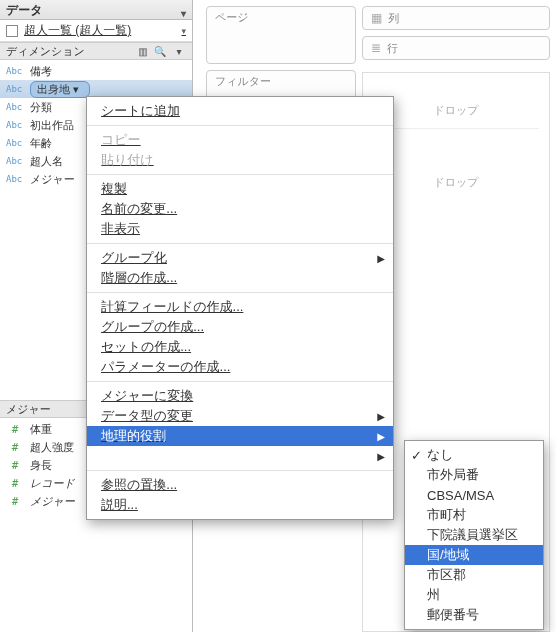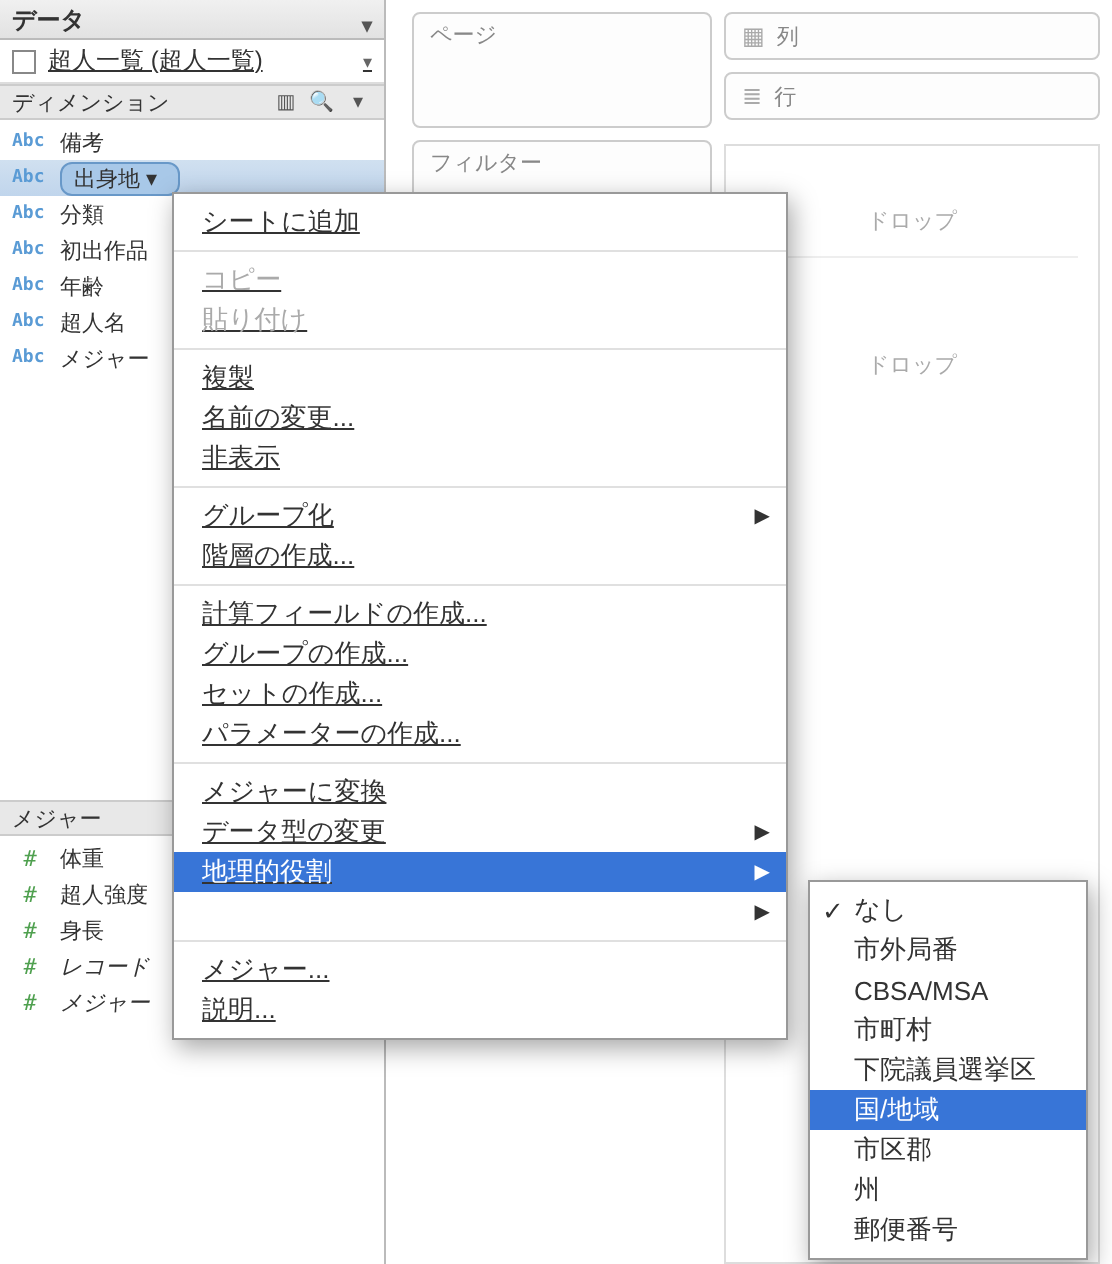--- a/index.html
+++ b/index.html
@@ -8,21 +8,21 @@
 .sidebar { position: absolute; left: 0; top: 0; width: 193px; height: 632px; border-right: 1px solid #bbb; background: #fff; }
 .data-header { background: linear-gradient(#f0f0f0,#e2e2e2); border-bottom: 1px solid #bbb; height: 20px; display: flex; align-items: flex-end; padding: 0 6px; font-weight: bold; font-size: 12px; }
 .data-header .arrow { margin-left: auto; font-size: 10px; color: #555; }
 .datasource { height: 22px; display: flex; align-items: center; padding: 0 6px; border-bottom: 1px solid #ddd; text-decoration: underline; }
 .ds-icon { width: 12px; height: 12px; border: 1px solid #888; margin-right: 6px; display: inline-block; }
 .dim-header, .meas-header { background: #e8e8e8; border-top: 1px solid #ccc; border-bottom: 1px solid #ccc; height: 18px; display: flex; align-items: center; padding: 0 6px; font-size: 11px; }
 .dim-header .tools { margin-left: auto; display: flex; gap: 4px; font-size: 10px; color: #555; }
 .tool-icon { width: 14px; height: 14px; display: inline-flex; align-items: center; justify-content: center; }
 .field-list { padding: 2px 0; }
 .field { height: 18px; display: flex; align-items: center; padding: 0 6px; font-size: 11px; gap: 6px; }
-.abc { color: #5a9bd5; font-size: 9px; font-family: monospace; width: 18px; font-weight: bold; }
+.abc { color: #5a9bd5; font-size: 9px; font-family: monospace; width: 18px; }
 .hash { color: #4fa04f; font-size: 11px; font-family: monospace; width: 18px; text-align: center; }
 .ital { font-style: italic; }
 .field.selected { background: linear-gradient(#d0e0f0,#c0d5ec); }
 .field.selected .label { background: #a8c8e8; border: 1px solid #6898c8; border-radius: 6px; padding: 0 10px 0 6px; }
 .canvas { position: absolute; left: 200px; top: 0; width: 356px; height: 632px; display: flex; gap: 6px; padding: 6px 6px 0 6px; }
 .shelves-left { width: 150px; display: flex; flex-direction: column; gap: 6px; }
 .shelves-right { flex: 1; display: flex; flex-direction: column; gap: 6px; }
 .shelf { border: 1px solid #ccc; border-radius: 4px; background: #fdfdfd; }
 .shelf-title { font-size: 11px; color: #888; padding: 3px 8px; display: flex; align-items: center; gap: 6px; }
 .shelf-body { min-height: 30px; }
@@ -215,21 +215,21 @@
     </div>
     <div class="ctx-item hl">
       <span>地理的役割</span>
       <span class="sub-arrow">▶</span>
     </div>
     <div class="ctx-item">
       <span class="sub-arrow">▶</span>
     </div>
     <div class="ctx-sep"></div>
     <div class="ctx-item">
-      <span>メジャー...</span>
+      <span>参照の置換...</span>
     </div>
     <div class="ctx-item">
       <span>説明...</span>
     </div>
   </div>
 <div class="ctx-menu ctx-sub" id="ctx-sub">
     <div class="ctx-item">
       <span class="check">✓</span>
       <span>なし</span>
     </div>

